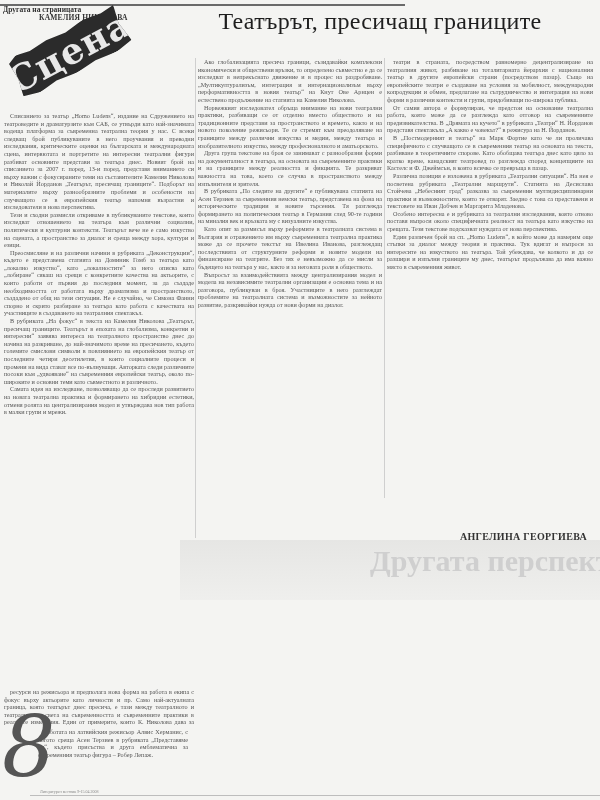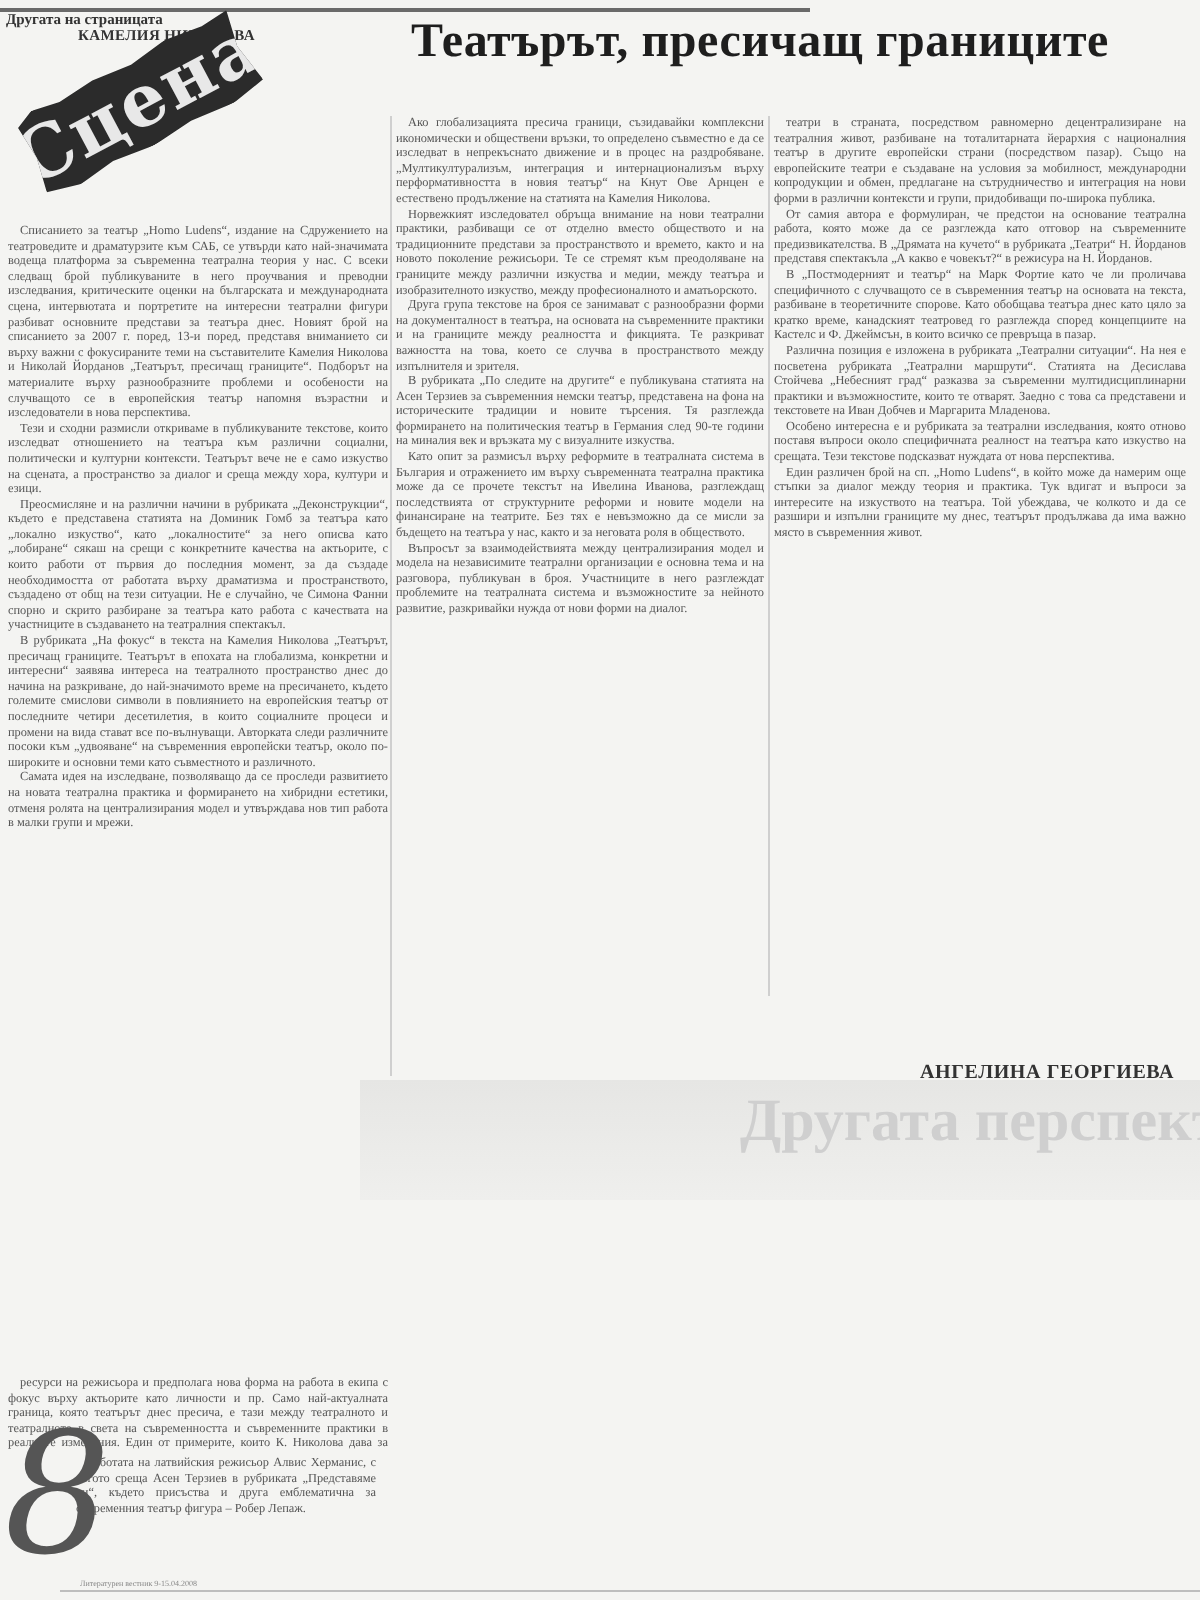--- a/index.html
+++ b/index.html
@@ -23,21 +23,21 @@
     transform: rotate(-28deg);
     transform-origin: center;
     display: flex; align-items: center; justify-content: center;
     clip-path: polygon(2% 10%, 10% 0%, 22% 6%, 38% 2%, 55% 7%, 72% 0%, 88% 6%, 100% 3%, 97% 45%, 100% 92%, 85% 100%, 66% 95%, 48% 100%, 30% 94%, 14% 100%, 0% 90%, 3% 50%);
   }
   .stamp span {
     color: #e8e8e8; font-size: 36px; font-weight: bold; font-family: "DejaVu Serif", serif; letter-spacing: 1px;
   }
   .headline {
     position: absolute; left: 170px; top: 8px; width: 420px;
-    font-size: 24px; font-weight: bold; color: #1e1e1e; text-align: center;
+    font-size: 24px; font-weight: normal; color: #1e1e1e; text-align: center;
     letter-spacing: 0.3px;
   }
   .col {
     position: absolute; font-size: 6.2px; line-height: 7.6px; color: #555; text-align: justify;
     overflow: hidden;
   }
   .col p { margin: 0; text-indent: 6px; }
   .col-1 { left: 4px; top: 112px; width: 190px; height: 575px; }
   .col-2 { left: 198px; top: 58px; width: 184px; height: 480px; }
   .col-3 { left: 387px; top: 58px; width: 206px; height: 440px; }

